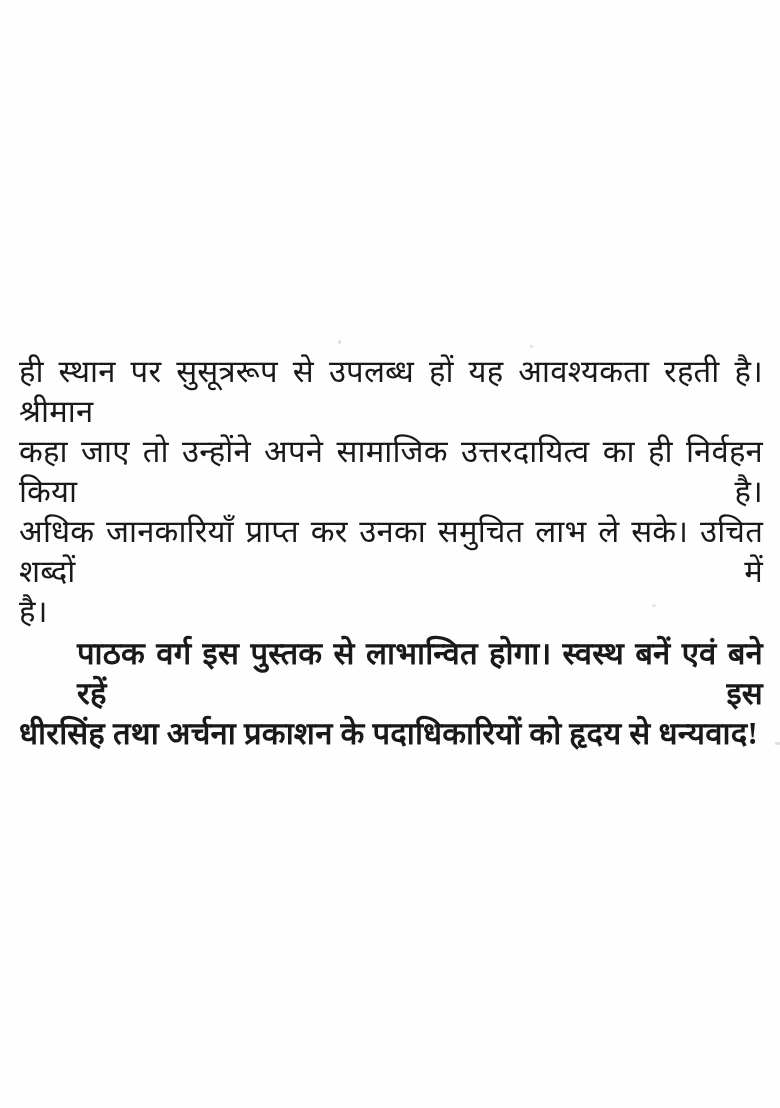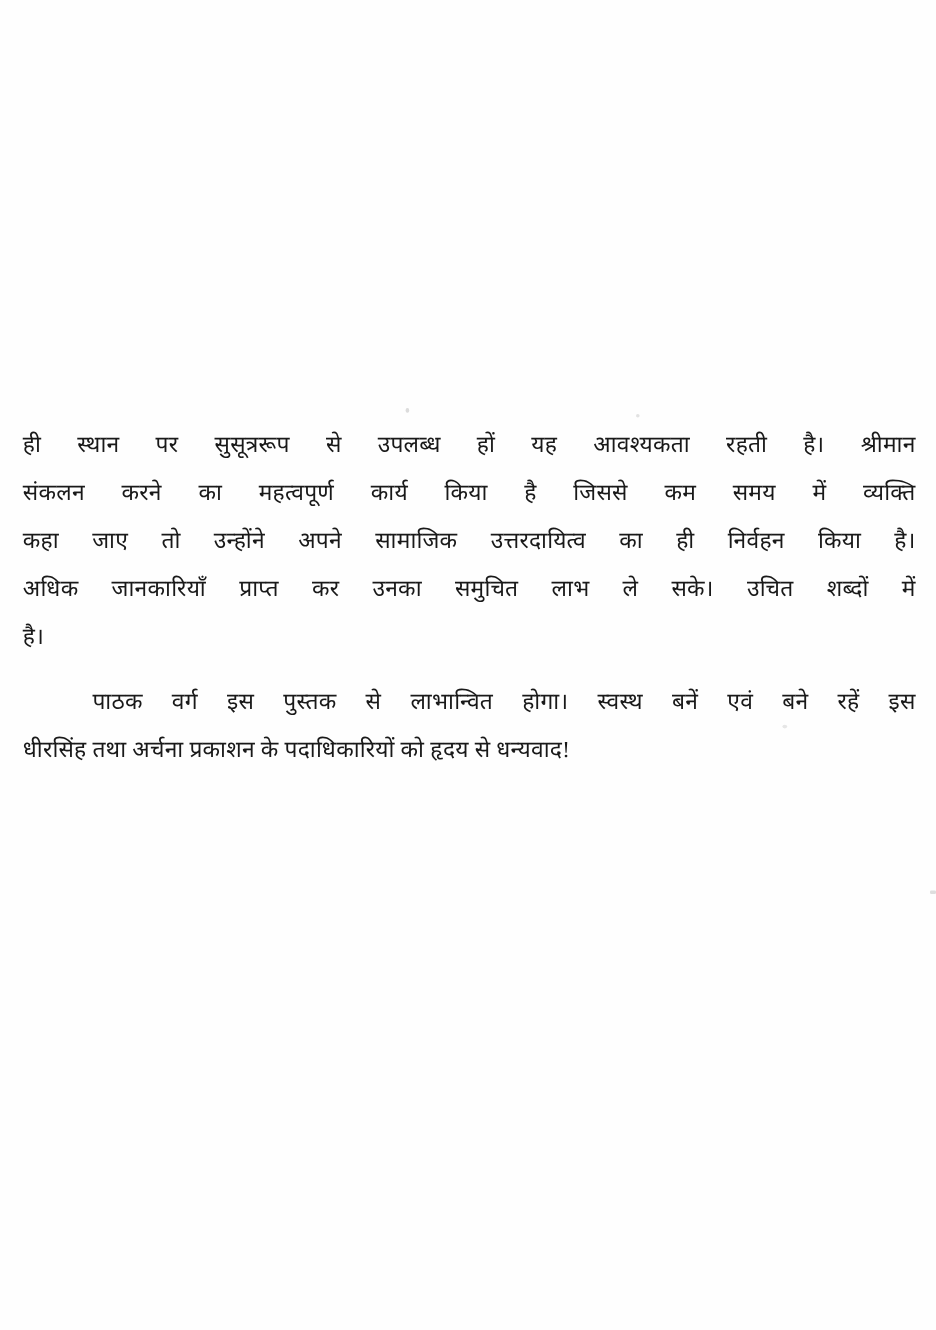--- a/index.html
+++ b/index.html
@@ -15,31 +15,32 @@
     background: #fefefe;
     overflow: hidden;
     font-family: "Liberation Serif", "DejaVu Serif", serif;
   }
   .text-block {
     position: absolute;
     top: 352px;
     left: 19px;
     right: 17px;
     color: #191919;
-    font-size: 19px;
+    font-size: 31px;
     line-height: 40px;
     font-weight: 500;
     letter-spacing: 0.2px;
   }
   .paragraph {
     margin: 0;
     padding: 0;
   }
   .paragraph + .paragraph {
-    margin-top: 14px;
+    margin-top: 2px;
+    font-weight: bold;
   }
   .line {
     white-space: nowrap;
   }
   .line.justified {
     white-space: normal;
     text-align: justify;
     text-align-last: justify;
   }
   .line.first-indent {
@@ -63,21 +64,20 @@
 
   <div class="scan-speck speck-1"></div>
   <div class="scan-speck speck-2"></div>
   <div class="scan-speck speck-3"></div>
   <div class="scan-speck speck-4"></div>
 
   <div class="text-block">
 
     <div class="paragraph">
       <div class="line justified">ही स्थान पर सुसूत्ररूप से उपलब्ध हों यह आवश्यकता रहती है। श्रीमान</div>
-      <div class="line justified">संकलन करने का महत्वपूर्ण कार्य किया है जिससे कम समय में व्यक्ति</div>
       <div class="line justified">कहा जाए तो उन्होंने अपने सामाजिक उत्तरदायित्व का ही निर्वहन किया है।</div>
       <div class="line justified">अधिक जानकारियाँ प्राप्त कर उनका समुचित लाभ ले सके। उचित शब्दों में</div>
       <div class="line">है।</div>
     </div>
 
     <div class="paragraph">
       <div class="line justified first-indent">पाठक वर्ग इस पुस्तक से लाभान्वित होगा। स्वस्थ बनें एवं बने रहें इस</div>
       <div class="line">धीरसिंह तथा अर्चना प्रकाशन के पदाधिकारियों को हृदय से धन्यवाद!</div>
     </div>
 

